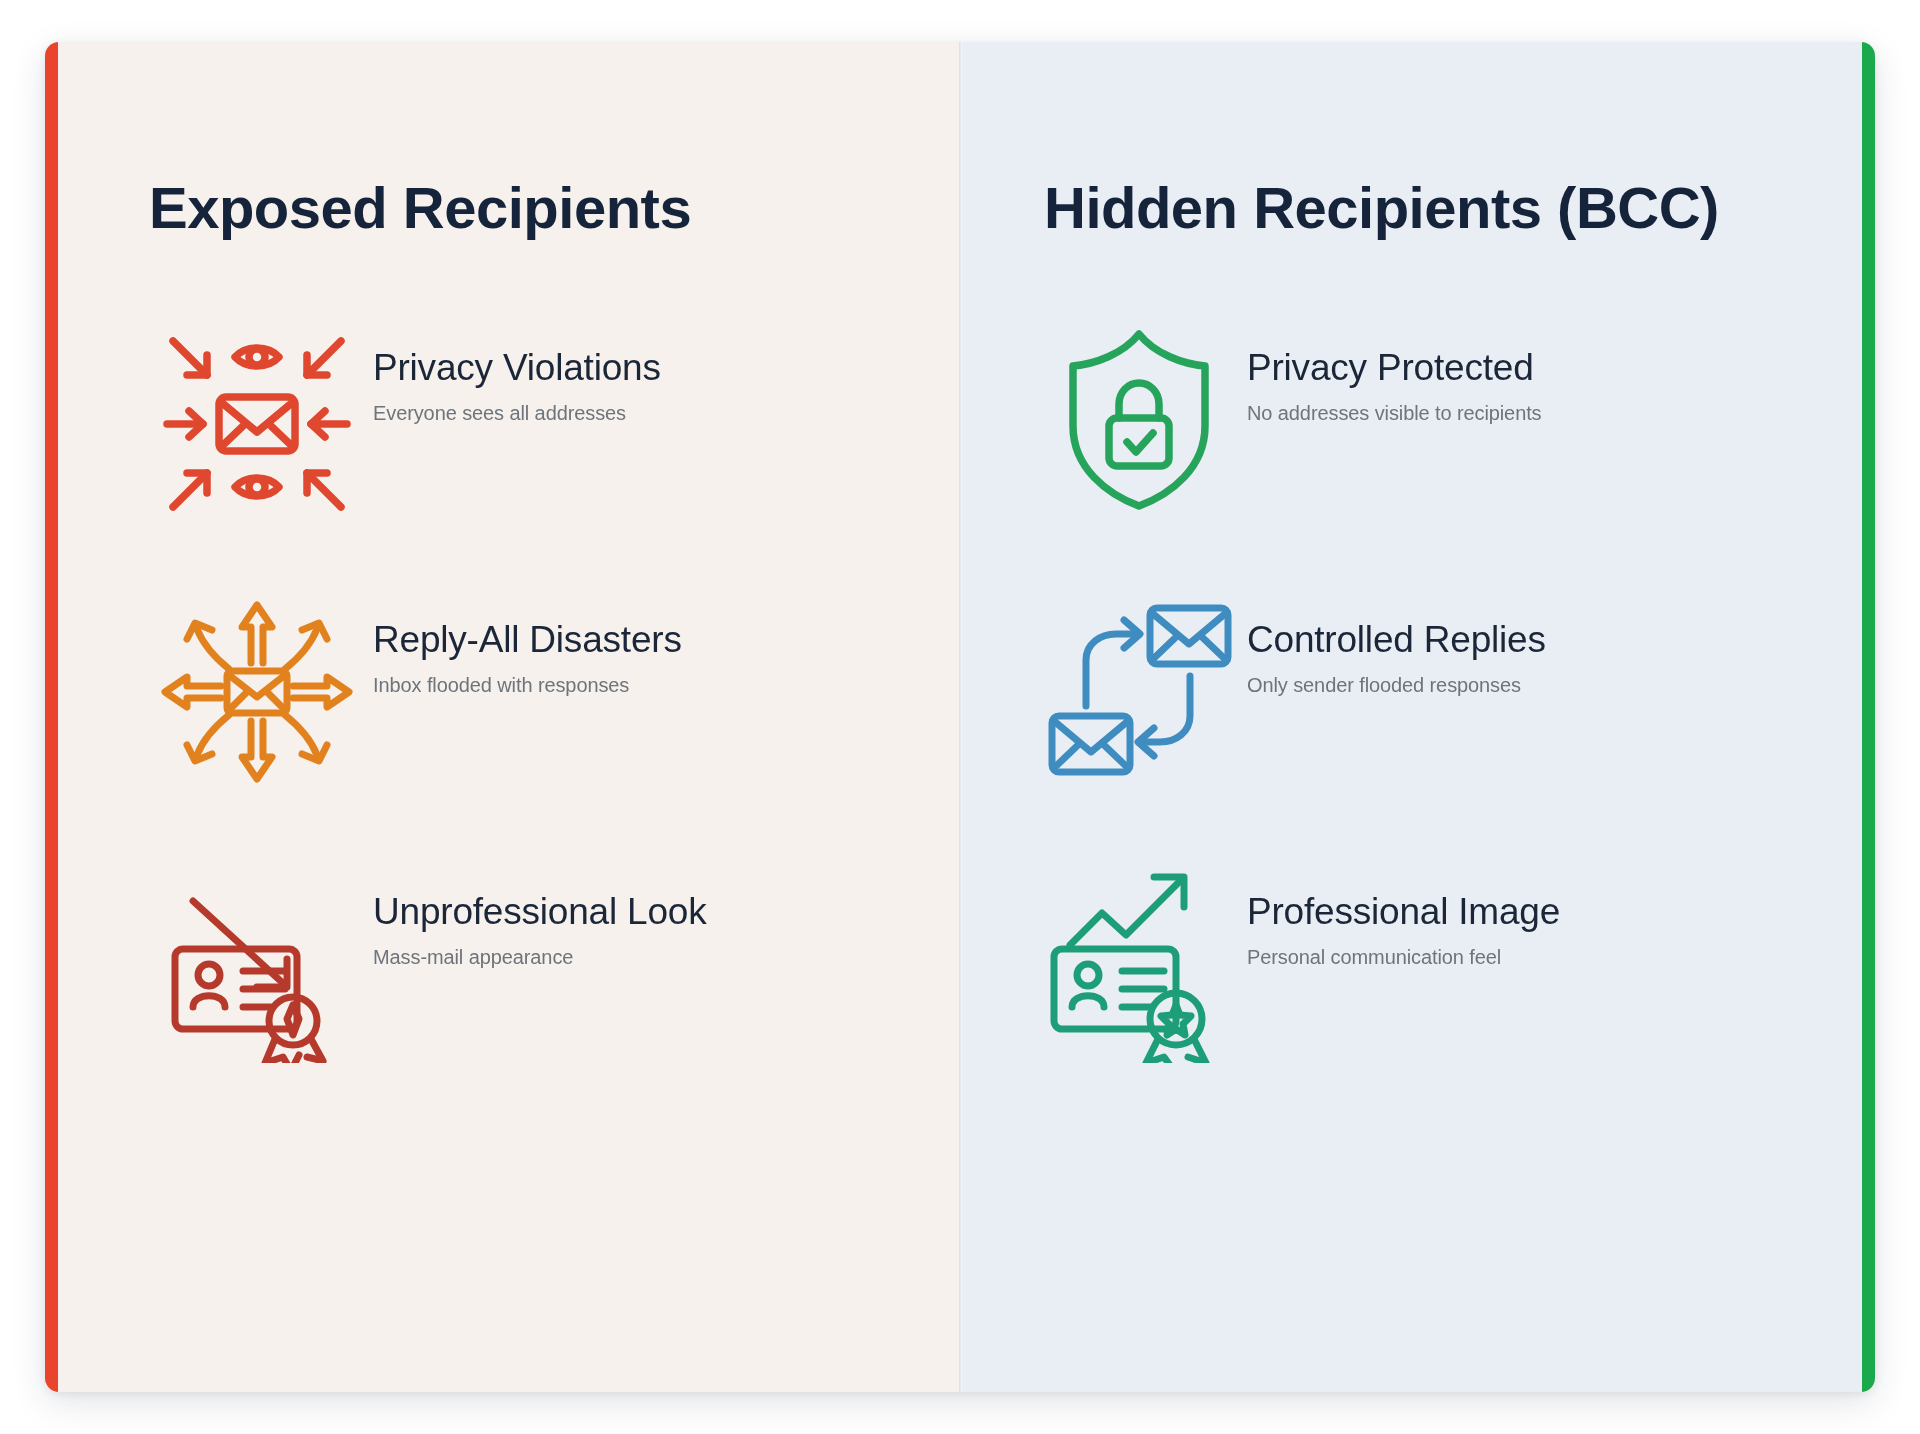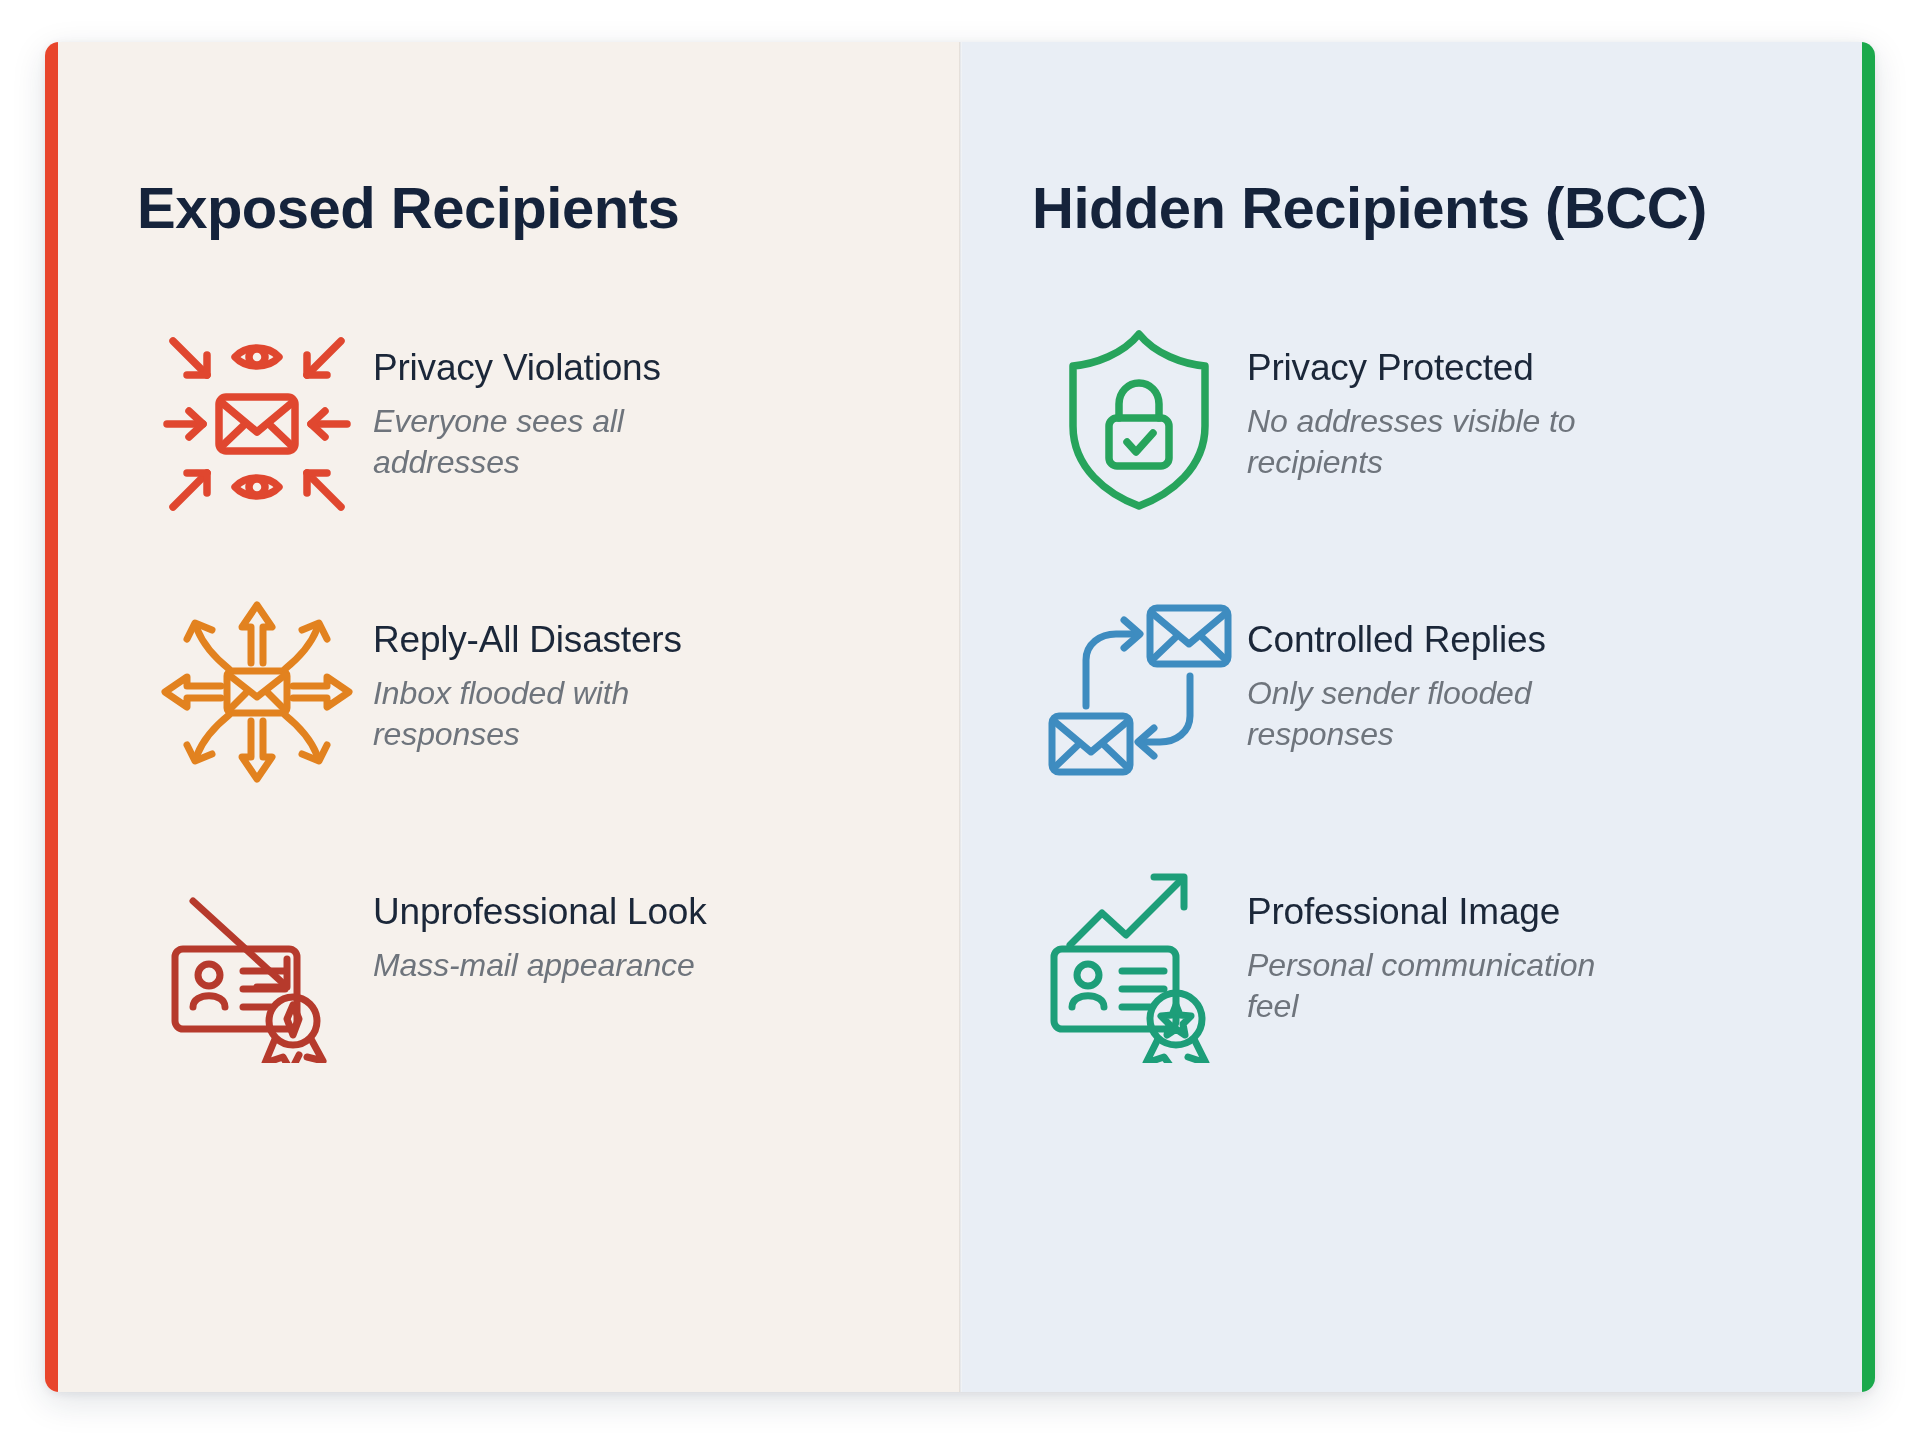--- a/index.html
+++ b/index.html
@@ -73,20 +73,21 @@
   .panel-right .panel-inner { padding: 0 92px 16px 72px; }
 
   .panel-title {
     position: absolute;
     top: 132px;
     font-size: 58px;
     font-weight: 700;
     letter-spacing: -0.5px;
     color: #15233b;
     white-space: nowrap;
+    margin-left: 12px;
   }
   .panel-left  .panel-title { left: 92px; }
   .panel-right .panel-title { left: 72px; }
 
   .rows {
     position: absolute;
     top: 272px;
     left: 96px;
     right: 40px;
   }
@@ -119,26 +120,25 @@
   .row-title {
     font-size: 37px;
     font-weight: 400;
     line-height: 1.18;
     color: #1b2739;
     letter-spacing: -0.2px;
   }
 
   .row-sub {
     margin-top: 11px;
-    font-size: 32px;
+    font-size: 20px;
     font-weight: 400;
     line-height: 1.28;
     color: #6e747c;
     letter-spacing: -0.1px;
-    font-style: italic;
   }
 </style>
 </head>
 <body>
 
 <div id="stage">
   <div class="card">
 
     <div class="panel panel-left">
       <div class="accent accent-left"></div>

